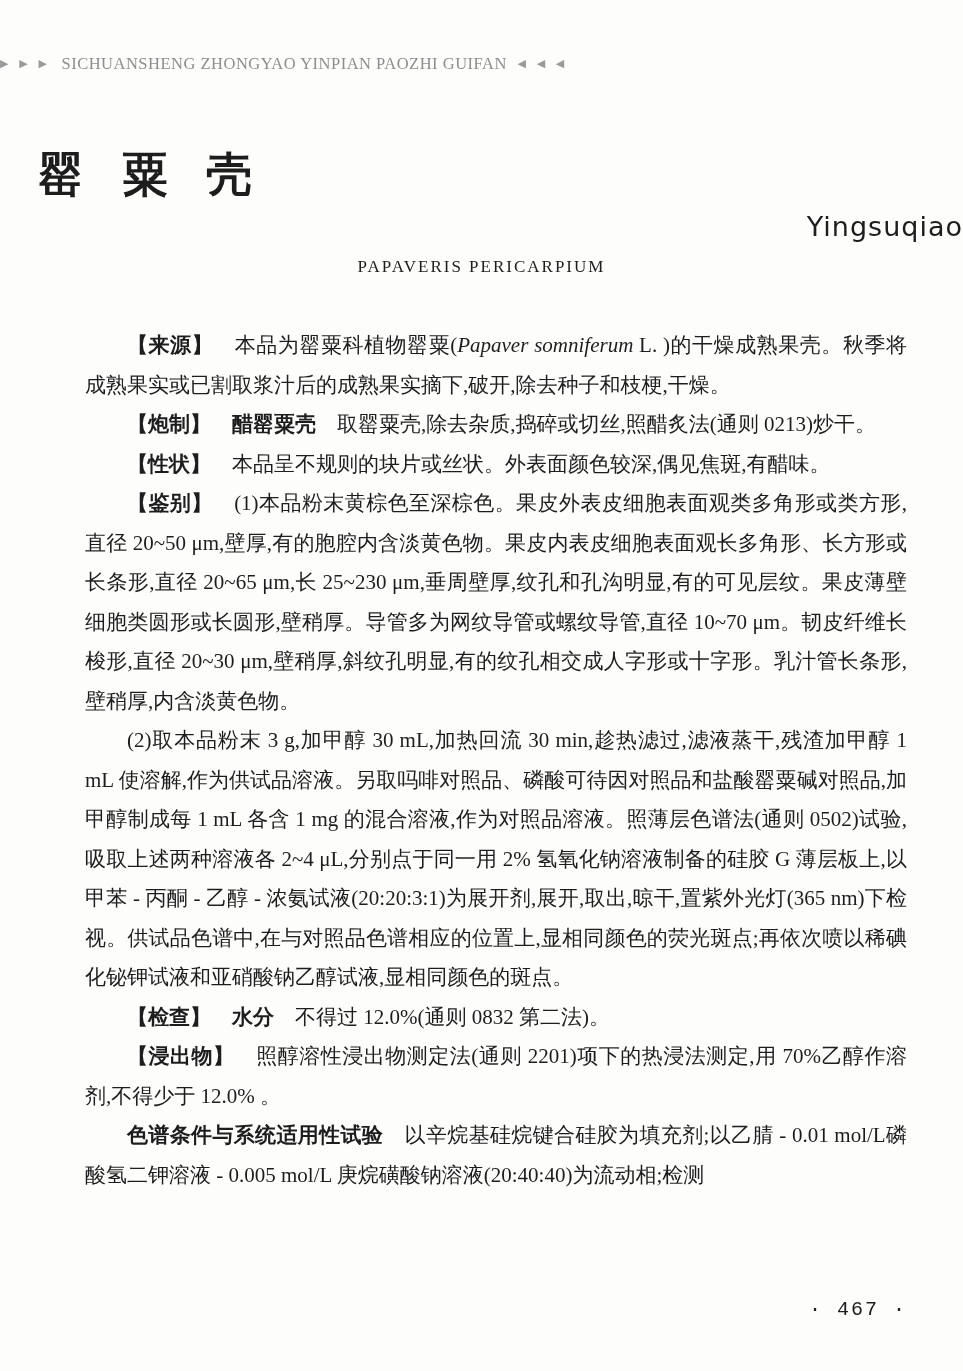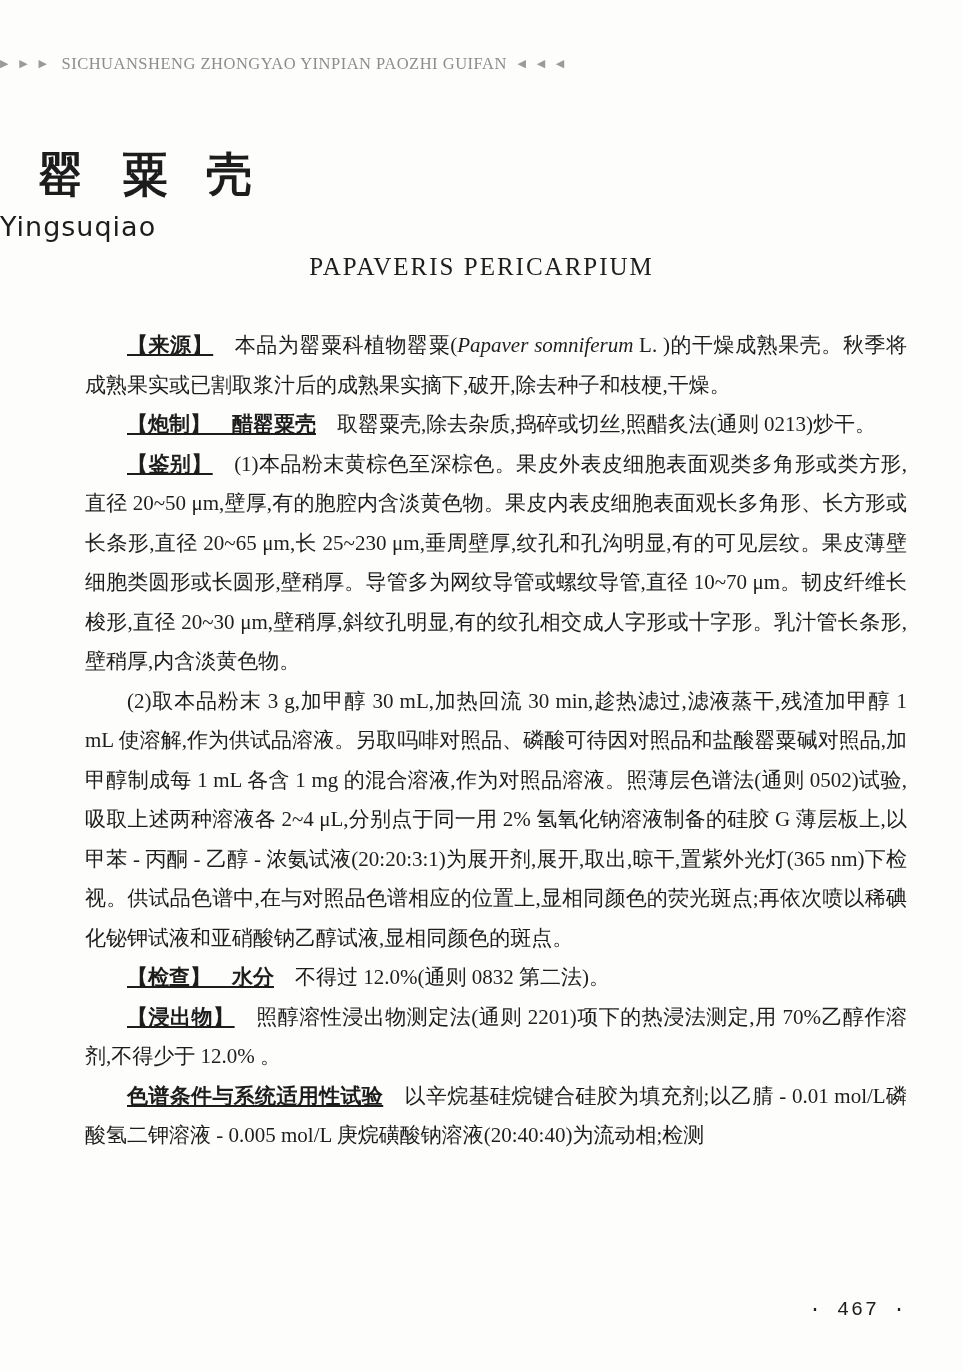--- a/index.html
+++ b/index.html
@@ -28,42 +28,43 @@
   .title-cn {
     padding-top:149px;
     font-size:46px;
     font-weight:700;
     letter-spacing:38px;
     padding-left:38px; 
     line-height:52px;
   }
   .title-pinyin {
     margin-top:10px;
-    text-align:left;
+    text-align:right;
     font-size:27px;
     font-family:"DejaVu Sans","Liberation Sans",sans-serif;
     letter-spacing:1px;
     line-height:32px;
+    margin-left:38px;
   }
   .title-latin {
     margin-top:9px;
     text-align:center;
-    font-size:25px;
+    font-size:17px;
     letter-spacing:2px;
     line-height:30px;
   }
   .content {
     width:822px;
     margin:44px 0 0 85px;
     font-size:21px;
     line-height:39.5px;
     text-align:justify;
   }
   .content p { margin:0; text-indent:2em; }
-  .b { font-weight:700;text-decoration:underline; }
+  .b { font-weight:700; }
   .lat { }
   .page-number {
     position:absolute;
     right:56px; bottom:50px;
     font-size:20px;
     letter-spacing:2px;
     font-family:Liberation Mono, monospace;
   }
 </style>
 </head>
@@ -80,20 +81,21 @@
   <div class="title-cn">罂粟壳</div>
   <div class="title-pinyin">Yingsuqiao</div>
   <div class="title-latin">PAPAVERIS PERICARPIUM</div>
 
   <div class="content">
 
     <p><span class="b">【来源】</span><span>　本品为罂粟科植物罂粟(</span><i class="lat">Papaver somniferum</i><span> L. )的干燥成熟果壳。秋季将成熟果实或已割取浆汁后的成熟果实摘下,破开,除去种子和枝梗,干燥。</span></p>
 
     <p><span class="b">【炮制】　醋罂粟壳</span><span>　取罂粟壳,除去杂质,捣碎或切丝,照醋炙法(通则 0213)炒干。</span></p>
 
+    <p><span class="b">【性状】</span><span>　本品呈不规则的块片或丝状。外表面颜色较深,偶见焦斑,有醋味。</span></p>
 
     <p><span class="b">【鉴别】</span><span>　(1)本品粉末黄棕色至深棕色。果皮外表皮细胞表面观类多角形或类方形,直径 20~50 μm,壁厚,有的胞腔内含淡黄色物。果皮内表皮细胞表面观长多角形、长方形或长条形,直径 20~65 μm,长 25~230 μm,垂周壁厚,纹孔和孔沟明显,有的可见层纹。果皮薄壁细胞类圆形或长圆形,壁稍厚。导管多为网纹导管或螺纹导管,直径 10~70 μm。韧皮纤维长梭形,直径 20~30 μm,壁稍厚,斜纹孔明显,有的纹孔相交成人字形或十字形。乳汁管长条形,壁稍厚,内含淡黄色物。</span></p>
 
     <p><span>(2)取本品粉末 3 g,加甲醇 30 mL,加热回流 30 min,趁热滤过,滤液蒸干,残渣加甲醇 1 mL 使溶解,作为供试品溶液。另取吗啡对照品、磷酸可待因对照品和盐酸罂粟碱对照品,加甲醇制成每 1 mL 各含 1 mg 的混合溶液,作为对照品溶液。照薄层色谱法(通则 0502)试验,吸取上述两种溶液各 2~4 μL,分别点于同一用 2% 氢氧化钠溶液制备的硅胶 G 薄层板上,以甲苯 - 丙酮 - 乙醇 - 浓氨试液(20:20:3:1)为展开剂,展开,取出,晾干,置紫外光灯(365 nm)下检视。供试品色谱中,在与对照品色谱相应的位置上,显相同颜色的荧光斑点;再依次喷以稀碘化铋钾试液和亚硝酸钠乙醇试液,显相同颜色的斑点。</span></p>
 
     <p><span class="b">【检查】　水分</span><span>　不得过 12.0%(通则 0832 第二法)。</span></p>
 
     <p><span class="b">【浸出物】</span><span>　照醇溶性浸出物测定法(通则 2201)项下的热浸法测定,用 70%乙醇作溶剂,不得少于 12.0% 。</span></p>
 
 

